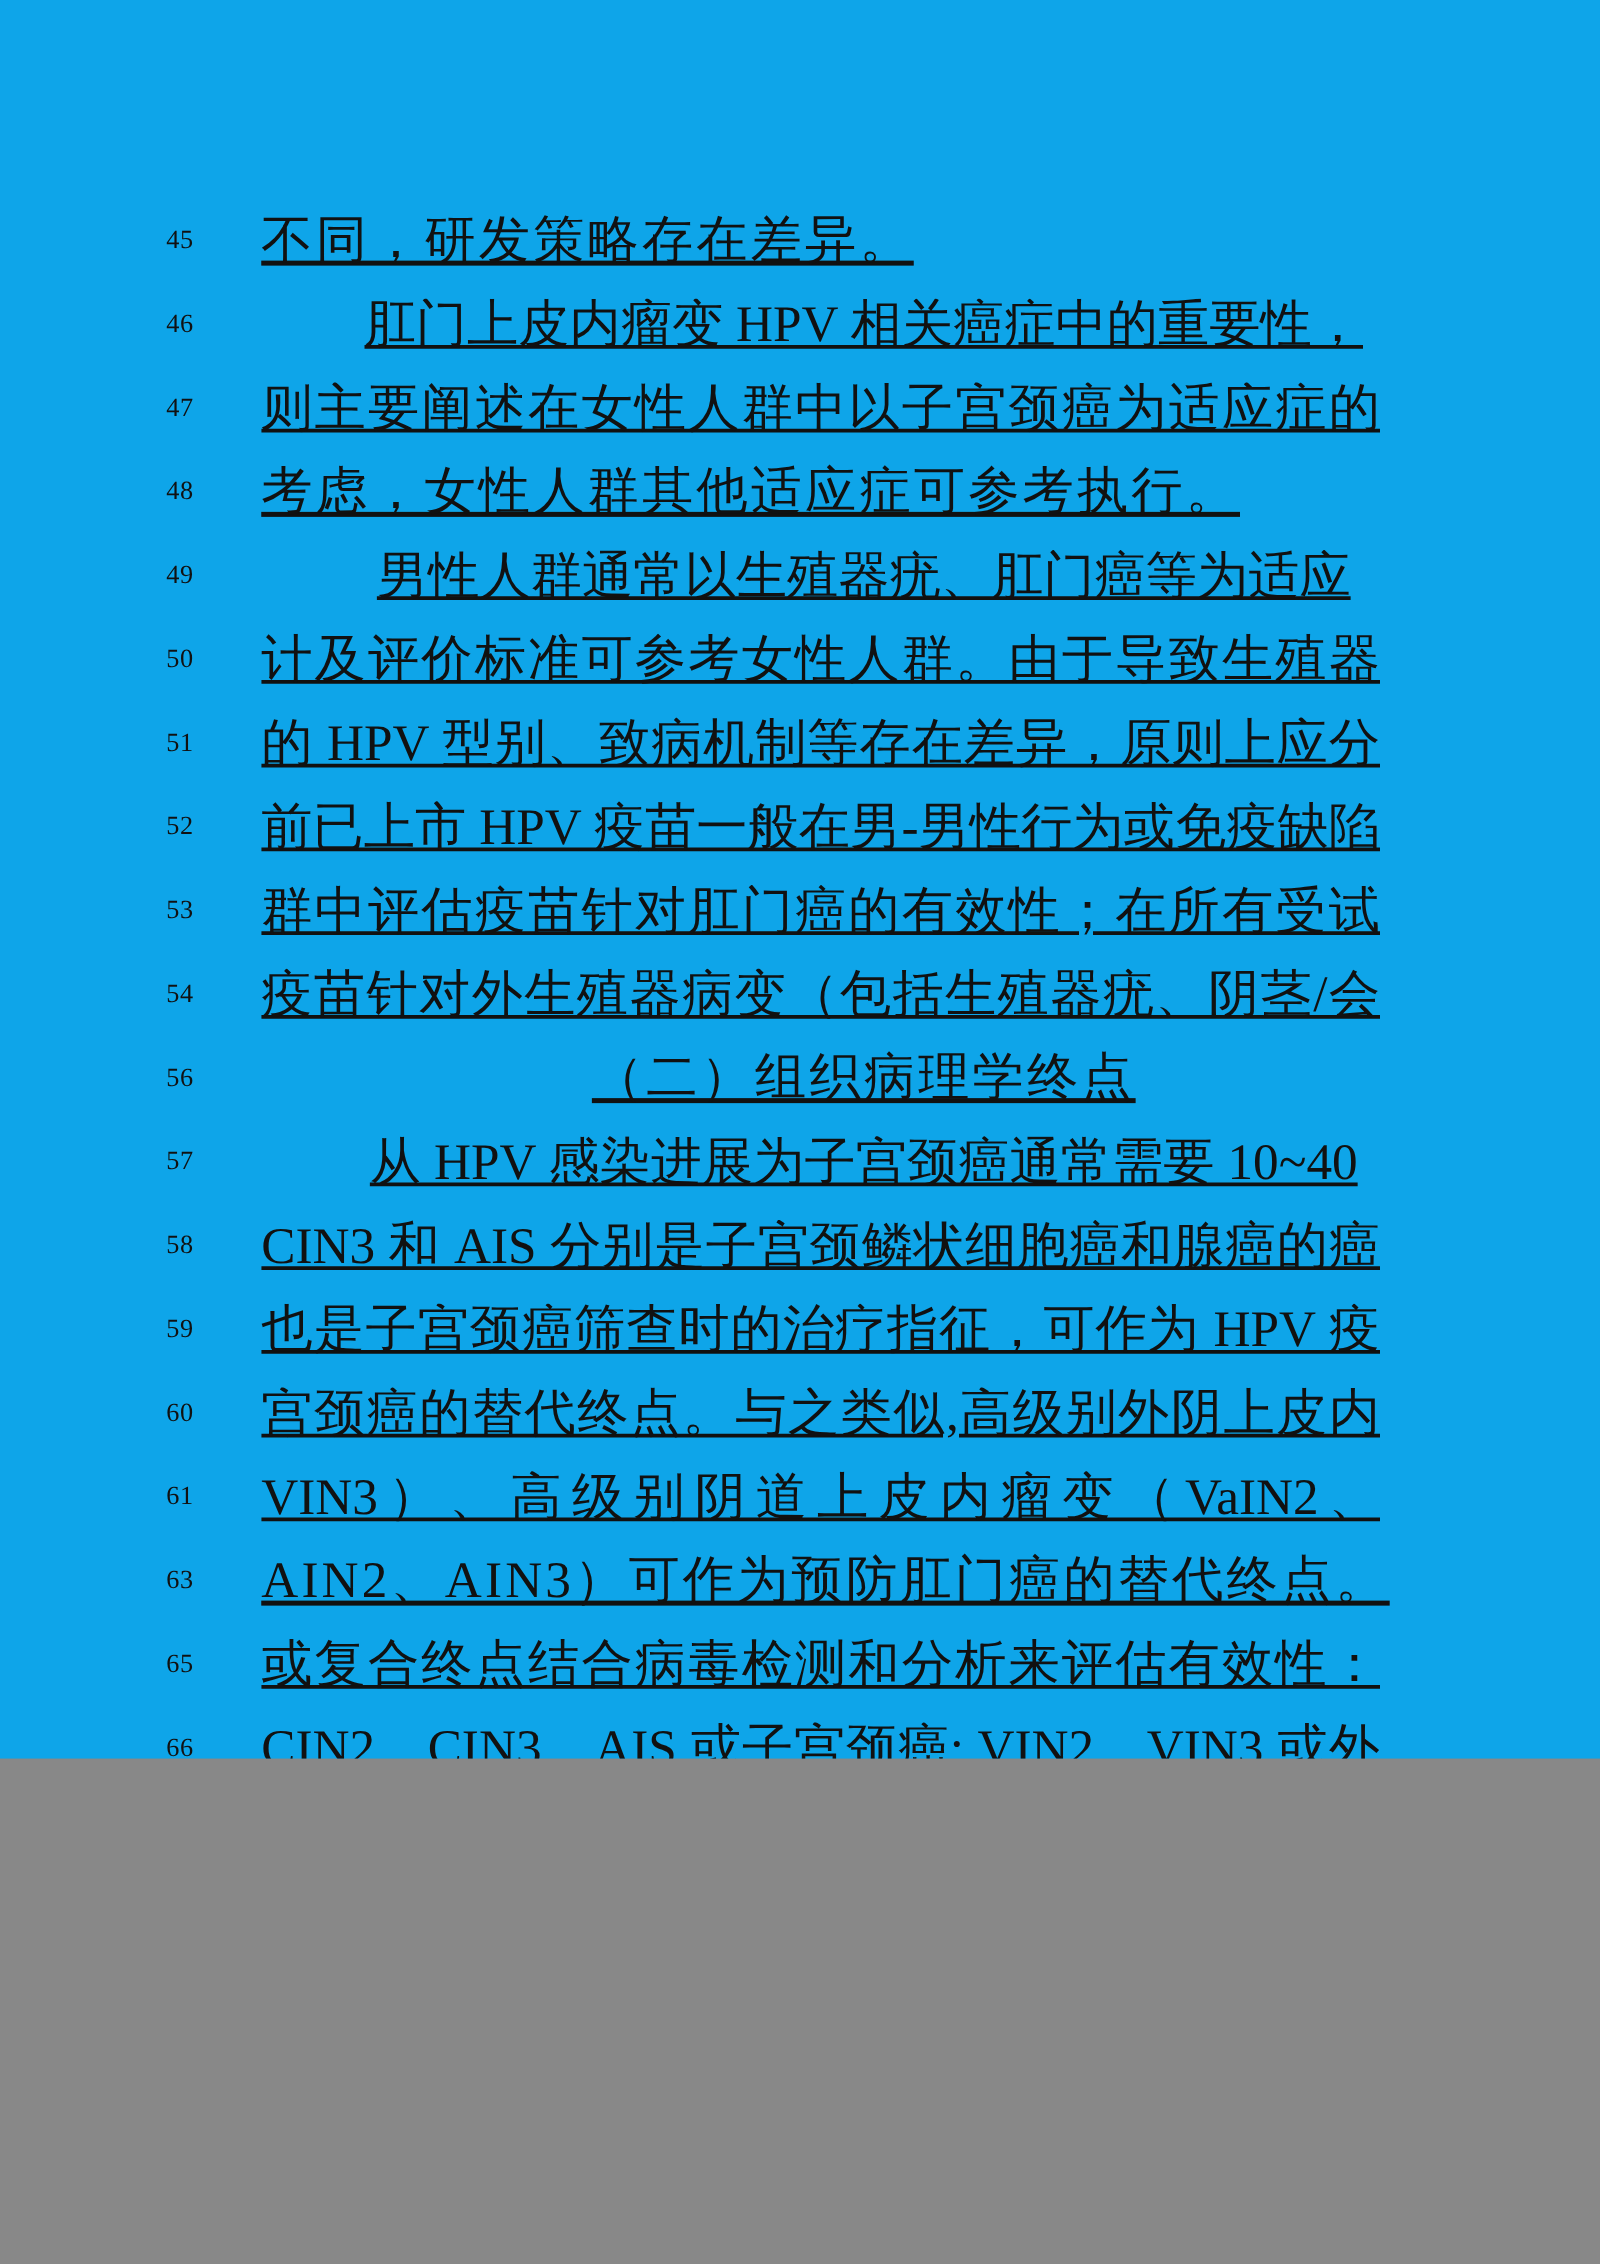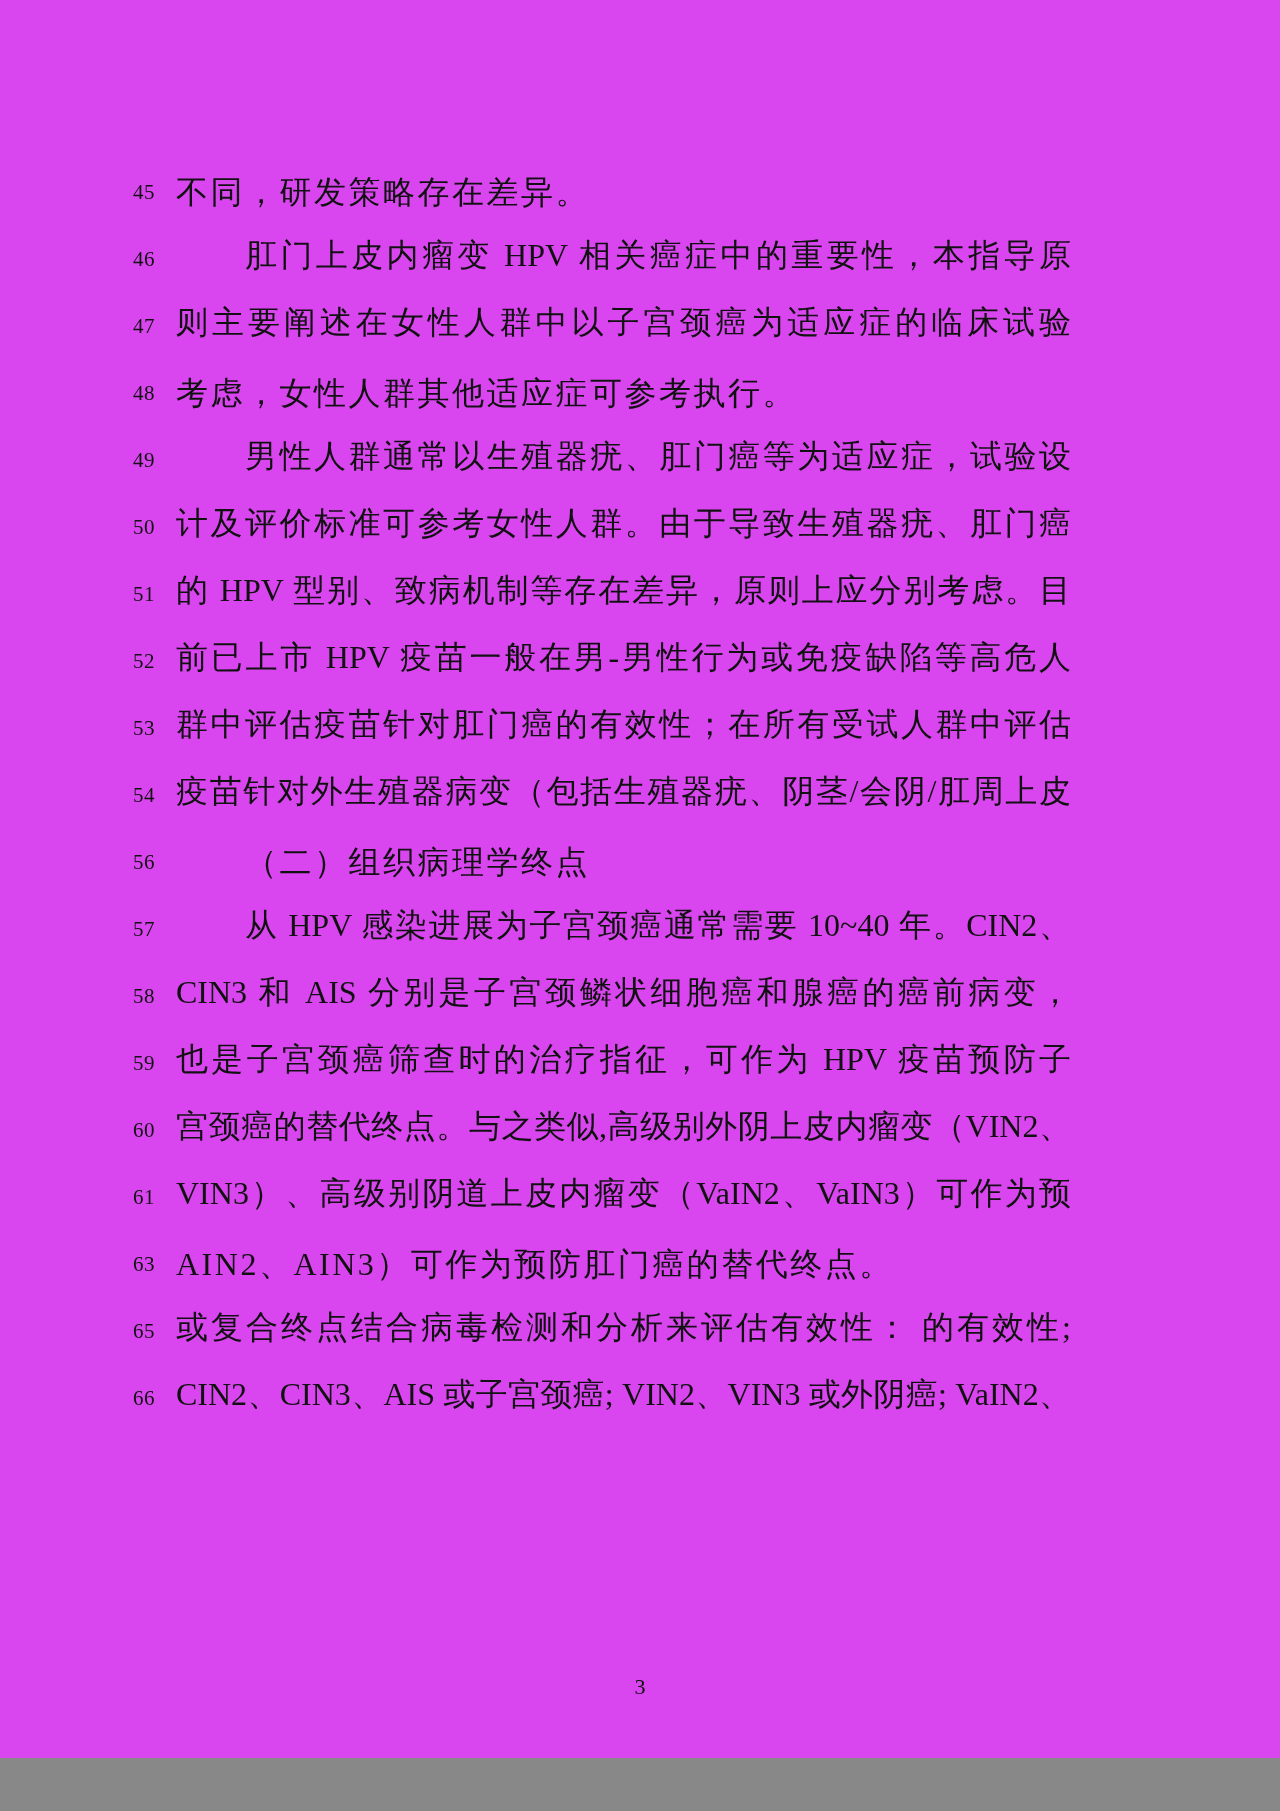--- a/index.html
+++ b/index.html
@@ -1,52 +1,53 @@
 <!DOCTYPE html>
 <html><head>
 <meta charset="utf-8">
 <style>
   html,body { margin:0; padding:0; background:#888; }
   .page {
     position:relative;
-    width:1280px; height:1758px;
+    width:1280px; height:1407px;
     margin:0 auto;
-    background:#d946ef;
+    background:#0ea5e9;
     color:#111111;
     font-family:"Liberation Serif","DejaVu Serif",serif;
     overflow:hidden;
   }
   .content { position:absolute; top:158px; left:0; right:0; }
   .line { position:relative; height:67px; }
   .num {
     position:absolute; left:133px; top:50%;
     transform:translateY(-50%);
     font-size:21px; color:#111;
     letter-spacing:0.5px;
   }
   .txt {
-    position:absolute; left:176px; top:50%;
+    position:absolute; left:209px; top:50%;
     transform:translateY(-50%);
     width:895px;
-    font-size:32px;
+    font-size:41px;
     line-height:1.0;
     white-space:nowrap;
     letter-spacing:1px;
+    text-decoration:underline;
   }
   .txt.just {
     white-space:normal;
     text-align:justify;
     text-align-last:justify;
     text-justify:inter-character;
     letter-spacing:0;
     height:40px; overflow:hidden;
     top:calc(50% - 20px); transform:none;
   }
   .txt.plain { letter-spacing:2.5px; }
-  .txt.ind { text-indent:69px; }
+  .txt.ind { text-indent:69px;text-align:center; }
   .footer {
     position:absolute; top:1674px; left:0; right:0;
     text-align:center; font-size:22px; color:#111;
   }
 </style>
 </head>
 <body>
 
 <div class="page">
   <div class="content" id="lines-container">

